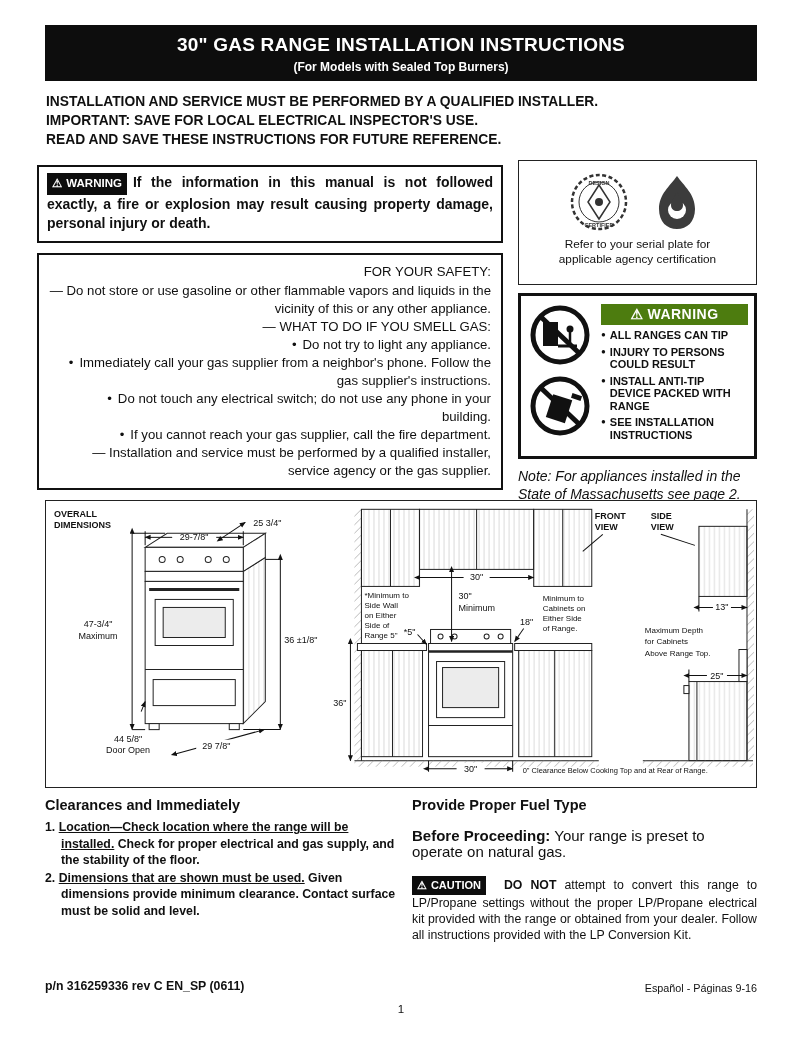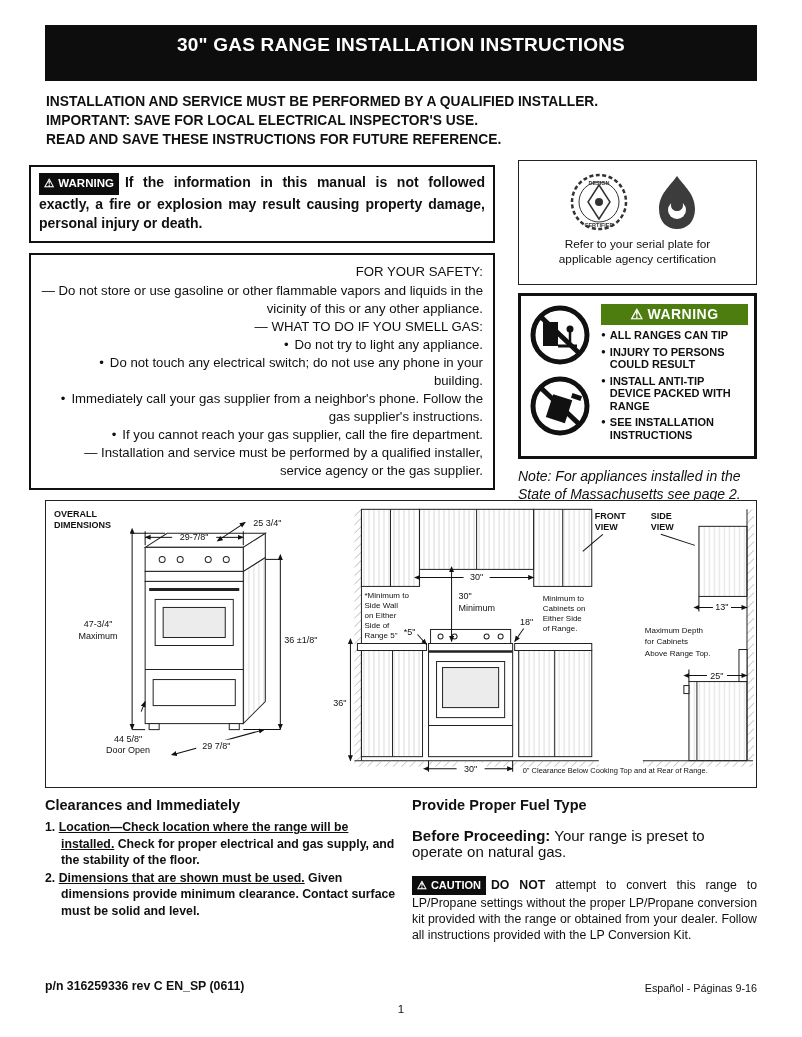--- a/index.html
+++ b/index.html
@@ -5,21 +5,21 @@
   html,body{margin:0;padding:0;}
   body{width:802px;height:1037px;background:#f4f4f4;font-family:"Liberation Sans",sans-serif;color:#101010;}
   .page{position:relative;width:802px;height:1037px;background:#fff;overflow:hidden;}
 
   .banner{position:absolute;left:45px;top:25px;width:712px;height:56px;background:#0d0d0d;color:#fff;text-align:center;}
   .banner-title{font-size:19px;font-weight:bold;padding-top:9px;letter-spacing:.2px;}
   .banner-sub{font-size:12px;font-weight:bold;margin-top:4px;}
 
   .intro{position:absolute;left:46px;top:92px;width:712px;font-size:13.8px;font-weight:bold;line-height:19px;}
 
-  .col-left{position:absolute;left:29px;top:165px;width:466px;}
+  .col-left{position:absolute;left:37px;top:165px;width:466px;}
   .warnbox{border:2.5px solid #111;padding:6px 8px 8px;font-size:14px;font-weight:bold;line-height:19px;text-align:justify;}
   .wbadge{display:inline-block;background:#0d0d0d;color:#fff;font-size:11.5px;font-weight:bold;padding:1px 5px 2px;margin-right:6px;}
   .tri{margin-right:4px;}
   .safetybox{border:2px solid #111;margin-top:10px;padding:8px 10px;font-size:13.2px;font-weight:normal;line-height:18px;text-align:right;}
   .s-head{margin-bottom:1px;}
   .s-dash1{padding-left:34px;text-indent:-34px;}
   .s-dash2{padding-left:16px;text-indent:-16px;}
   .s-bullet{padding-left:24px;text-indent:-12px;}
   .mk{margin-right:6px;}
 
@@ -44,53 +44,54 @@
   .seal-t{font:bold 5.5px "Liberation Sans",sans-serif;fill:#333;}
 
   .bl{position:absolute;left:45px;top:797px;width:360px;}
   .br{position:absolute;left:412px;top:797px;width:345px;}
   .sec-head{font-size:14.5px;font-weight:bold;margin-bottom:6px;}
   .num-item{font-size:12.3px;font-weight:bold;line-height:16.5px;padding-left:16px;text-indent:-16px;margin-bottom:1px;}
   .u{text-decoration:underline;}
   .fuel-p{font-size:15px;line-height:16px;margin-bottom:16px;}
   .b{font-weight:bold;}
   .caution-p{font-size:12.3px;line-height:16px;text-align:justify;}
-  .cbadge{display:inline-block;background:#0d0d0d;color:#fff;font-weight:bold;font-size:11px;padding:1px 5px 2px;margin-right:5px;}
+  .cbadge{display:inline-block;background:#0d0d0d;color:#fff;font-weight:bold;font-size:11px;padding:1px 5px 2px;margin-right:18px;}
 
   .f-left{position:absolute;left:45px;top:979px;font-size:12.3px;font-weight:bold;}
   .f-right{position:absolute;right:45px;top:982px;font-size:10.8px;}
   .f-page{position:absolute;left:0;top:1003px;width:802px;text-align:center;font-size:11.5px;}
 </style>
 </head>
 <body>
 
 <div class="page">
 
   <div class="banner">
     <div class="banner-title">30" GAS RANGE INSTALLATION INSTRUCTIONS</div>
+    <div class="banner-sub">(For Models with Sealed Top Burners)</div>
   </div>
 
   <div class="intro">
     <div>INSTALLATION AND SERVICE MUST BE PERFORMED BY A QUALIFIED INSTALLER.</div>
     <div>IMPORTANT: SAVE FOR LOCAL ELECTRICAL INSPECTOR'S USE.</div>
     <div>READ AND SAVE THESE INSTRUCTIONS FOR FUTURE REFERENCE.</div>
   </div>
 
   <div class="col-left">
     <div class="warnbox">
       <span class="wbadge"><span class="tri">⚠</span><span>WARNING</span></span><span>If the information in this manual is not followed exactly, a fire or explosion may result causing property damage, personal injury or death.</span>
     </div>
 
     <div class="safetybox">
       <div class="s-head">FOR YOUR SAFETY:</div>
       <div class="s-dash1">— Do not store or use gasoline or other flammable vapors and liquids in the vicinity of this or any other appliance.</div>
       <div class="s-dash2">— WHAT TO DO IF YOU SMELL GAS:</div>
       <div class="s-bullet"><span class="mk">•</span><span>Do not try to light any appliance.</span></div>
+      <div class="s-bullet"><span class="mk">•</span><span>Immediately call your gas supplier from a neighbor's phone.  Follow the gas supplier's instructions.</span></div>
       <div class="s-bullet"><span class="mk">•</span><span>Do not touch any electrical switch; do not use any phone in your building.</span></div>
-      <div class="s-bullet"><span class="mk">•</span><span>Immediately call your gas supplier from a neighbor's phone.  Follow the gas supplier's instructions.</span></div>
       <div class="s-bullet"><span class="mk">•</span><span>If you cannot reach your gas supplier, call the fire department.</span></div>
       <div class="s-dash2">— Installation and service must be performed by a qualified installer, service agency or the gas supplier.</div>
     </div>
   </div>
 
   <div class="col-right">
     <div class="certbox">
       <div class="logo-row">
         <svg width="60" height="60" viewBox="0 0 60 60">
           <circle cx="30" cy="30" r="27" fill="#fff" stroke="#333" stroke-width="2.5" stroke-dasharray="4 2.5"></circle>
@@ -315,20 +316,20 @@
 
   <div class="bl">
     <div class="sec-head">Clearances and Immediately</div>
     <div class="num-item"><span>1.</span> <span class="u">Location—Check location where the range will be installed.</span><span> Check for proper electrical and gas supply, and the stability of the floor.</span></div>
     <div class="num-item"><span>2.</span> <span class="u">Dimensions that are shown must be used.</span><span> Given dimensions provide minimum clearance. Contact surface must be solid and level.</span></div>
   </div>
 
   <div class="br">
     <div class="sec-head">Provide Proper Fuel Type</div>
     <p class="fuel-p"><span class="b">Before Proceeding:</span><span> Your range is preset to operate on natural gas.</span></p>
-    <p class="caution-p"><span class="cbadge"><span class="tri">⚠</span><span>CAUTION</span></span><span class="b">DO NOT</span><span> attempt to convert this range to LP/Propane settings without the proper LP/Propane conversion kit provided with the range or obtained from your dealer.  Follow all instructions provided with the LP Conversion Kit.</span></p>
+    <p class="caution-p"><span class="cbadge"><span class="tri">⚠</span><span>CAUTION</span></span><span class="b">DO NOT</span><span> attempt to convert this range to LP/Propane settings without the proper LP/Propane electrical kit provided with the range or obtained from your dealer.  Follow all instructions provided with the LP Conversion Kit.</span></p>
   </div>
 
   <div class="f-left">p/n 316259336 rev C EN_SP (0611)</div>
   <div class="f-right">Español - Páginas 9-16</div>
   <div class="f-page">1</div>
 
 </div>
 
 </body></html>

